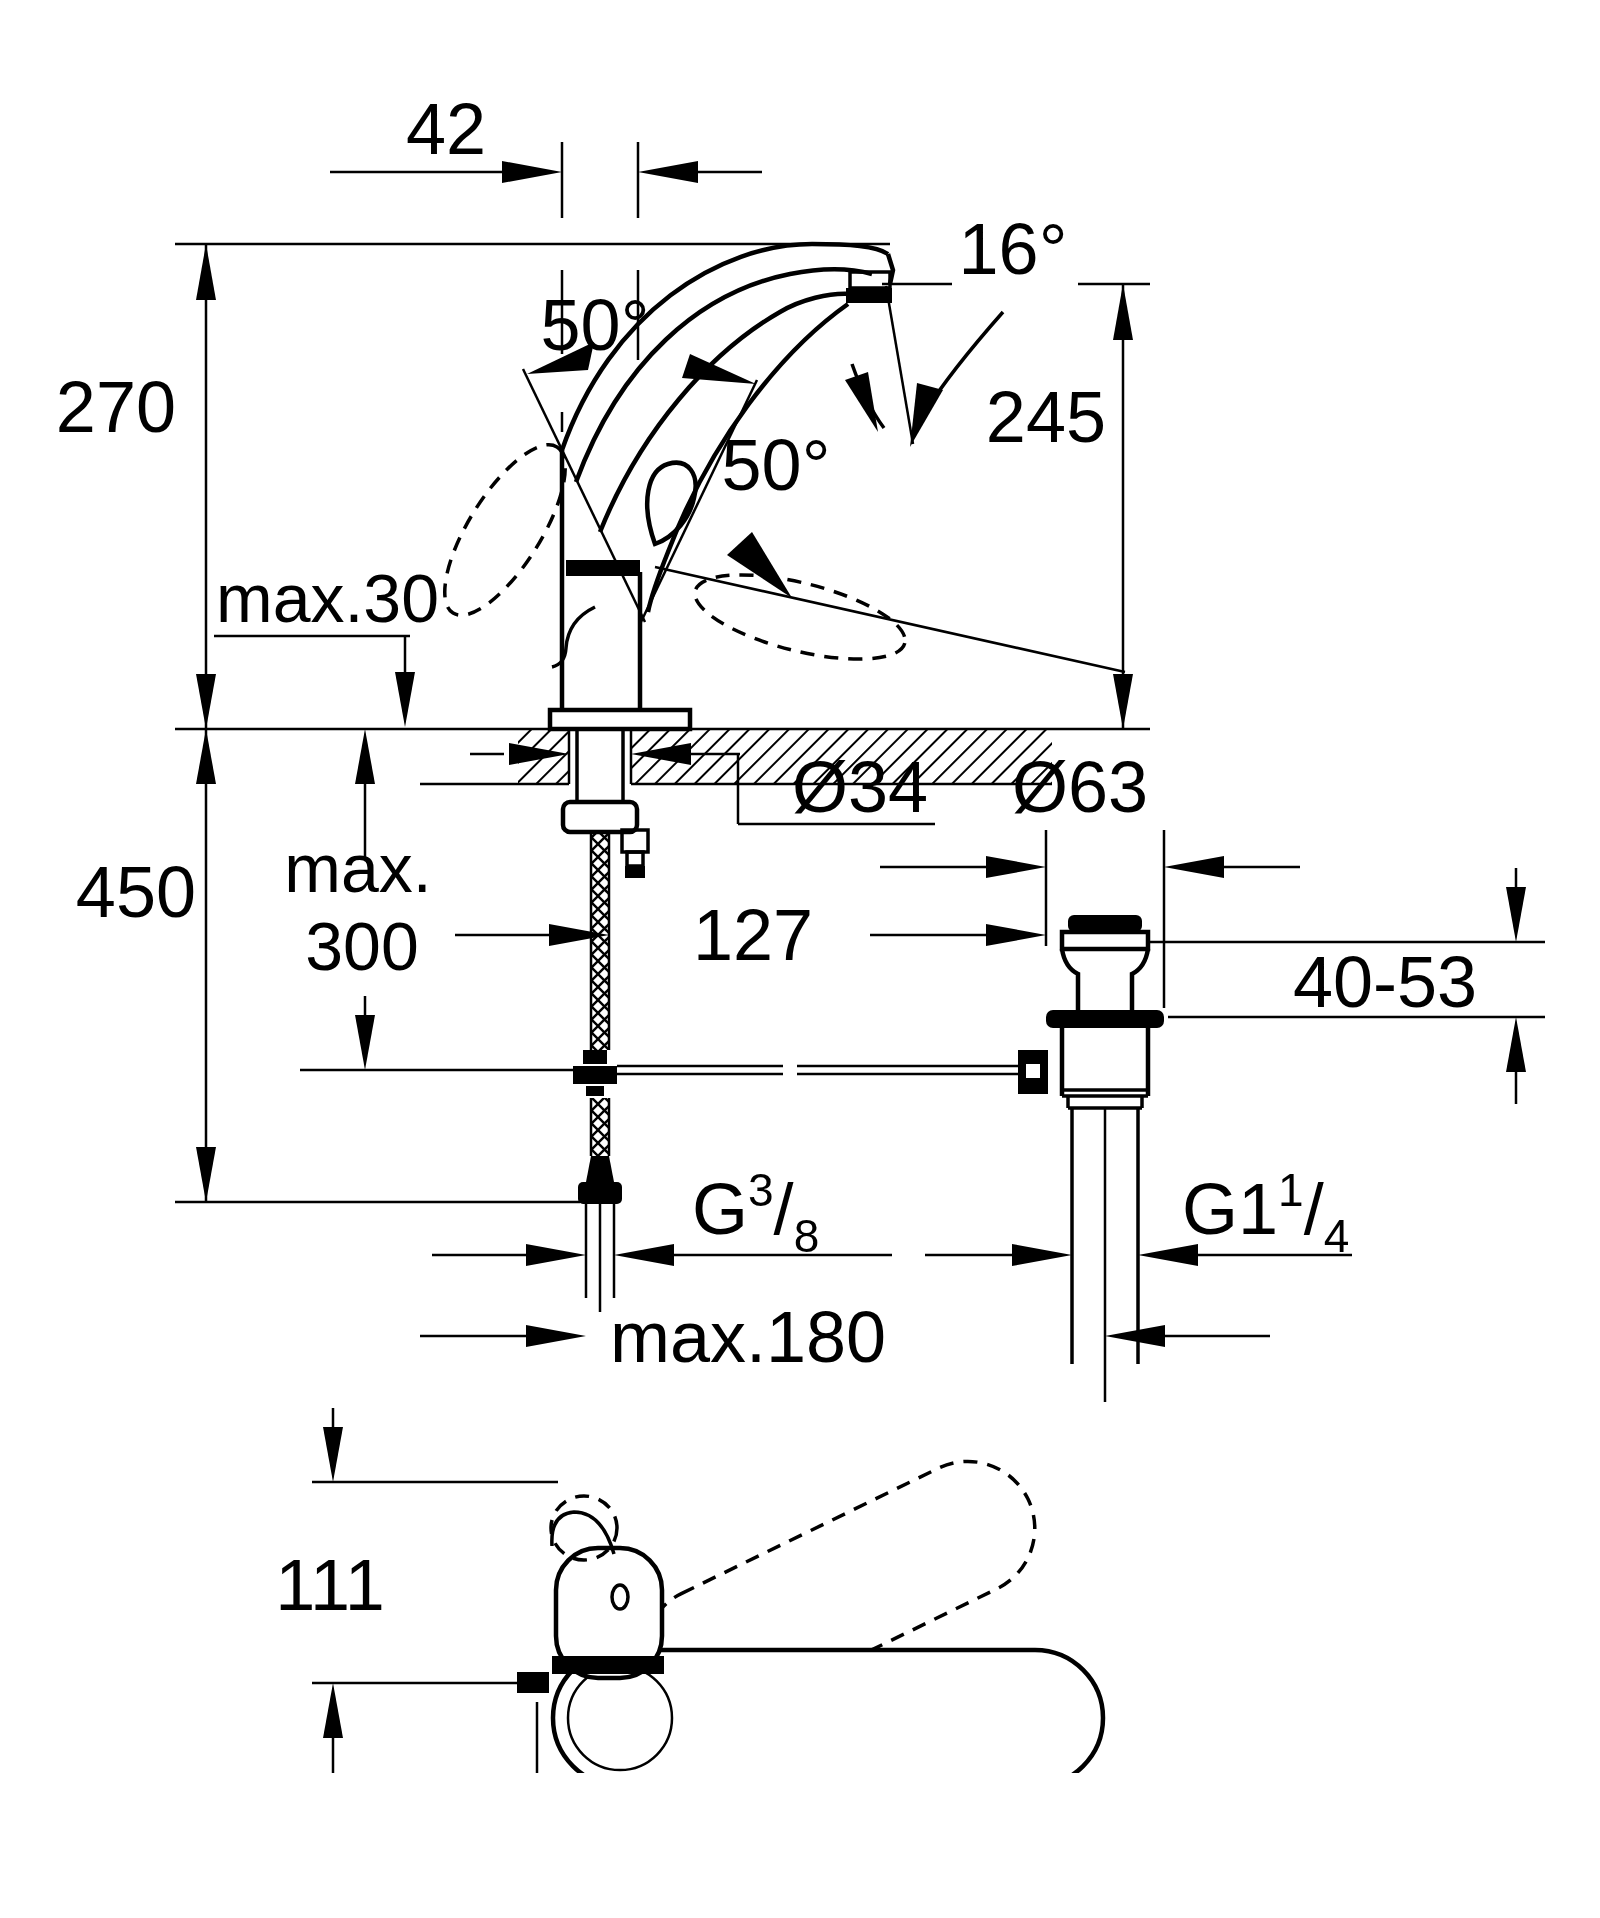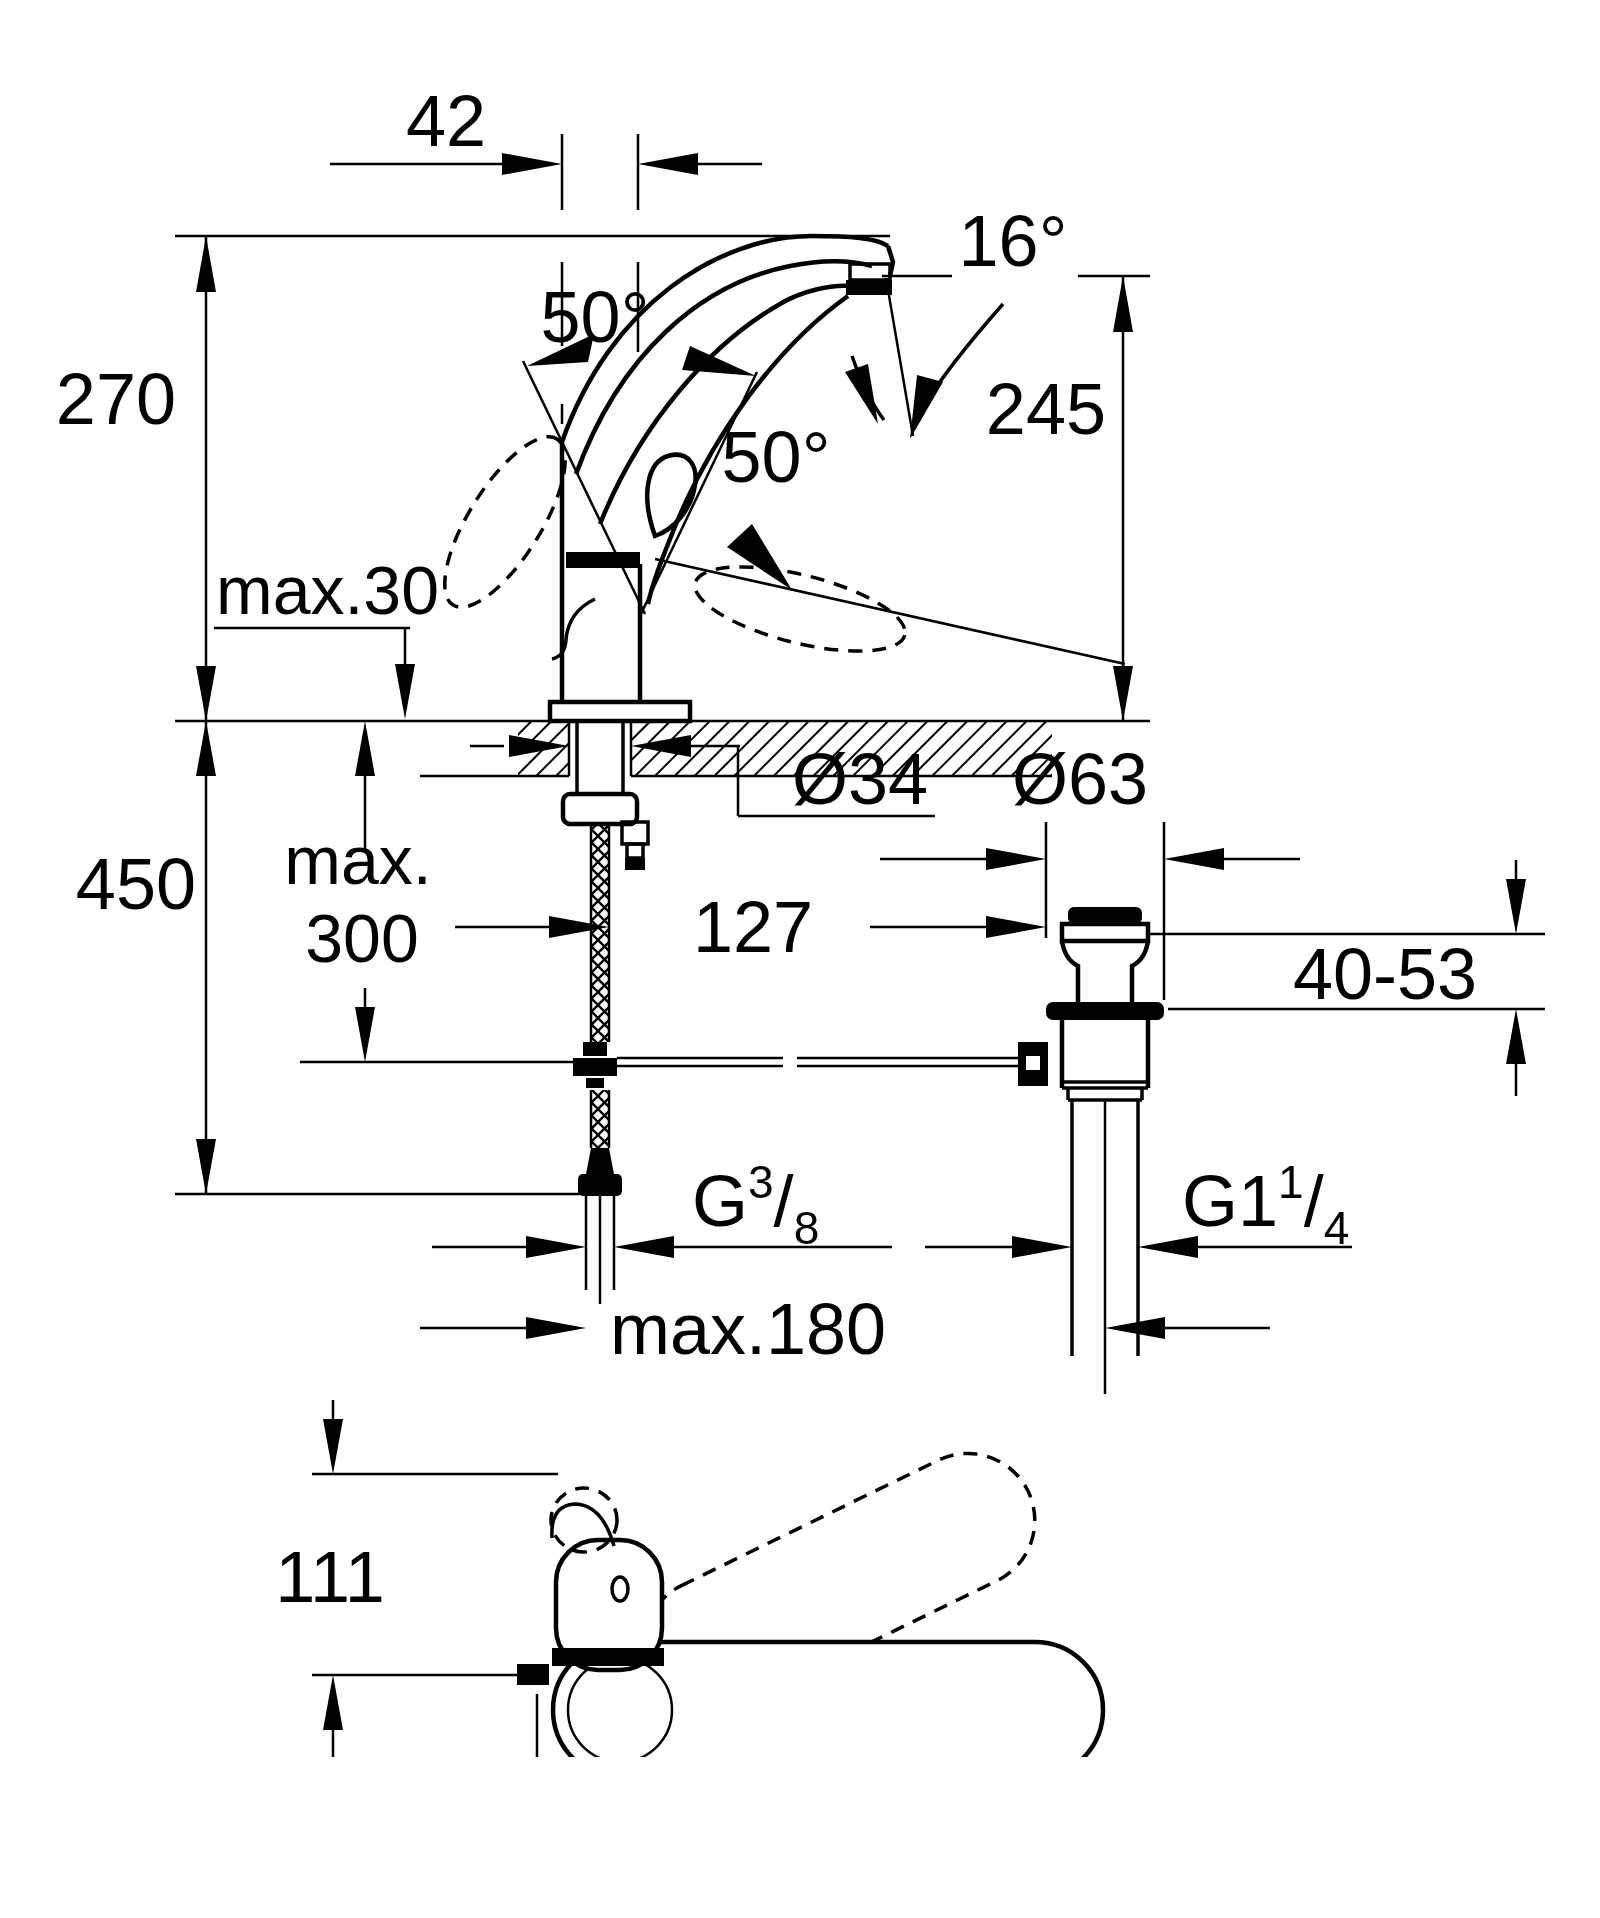--- a/index.html
+++ b/index.html
@@ -1,16 +1,16 @@
 <!DOCTYPE html>
 <html><head>
 <meta charset="utf-8">
 <style>
   html,body{margin:0;padding:0;background:#ffffff;}
-  .stage{width:1600px;height:1749px;position:relative;background:#fff;margin:4px auto;}
+  .stage{width:1600px;height:1749px;position:relative;background:#fff;margin:12px auto;}
   svg{display:block;}
   .lbl{font-family:"Liberation Sans", sans-serif;font-size:72px;fill:#000;}
   .lbl-med{font-family:"Liberation Sans", sans-serif;font-size:68px;fill:#000;}
   .sup{font-size:46px;}
   .sub{font-size:46px;}
   .thin{stroke:#000;stroke-width:2.5;fill:none;}
   .med{stroke:#000;stroke-width:3.5;fill:none;}
   .main{stroke:#000;stroke-width:4.5;fill:none;}
   .mainw{stroke:#000;stroke-width:4.5;fill:#fff;}
   .blk{fill:#000;stroke:none;}

